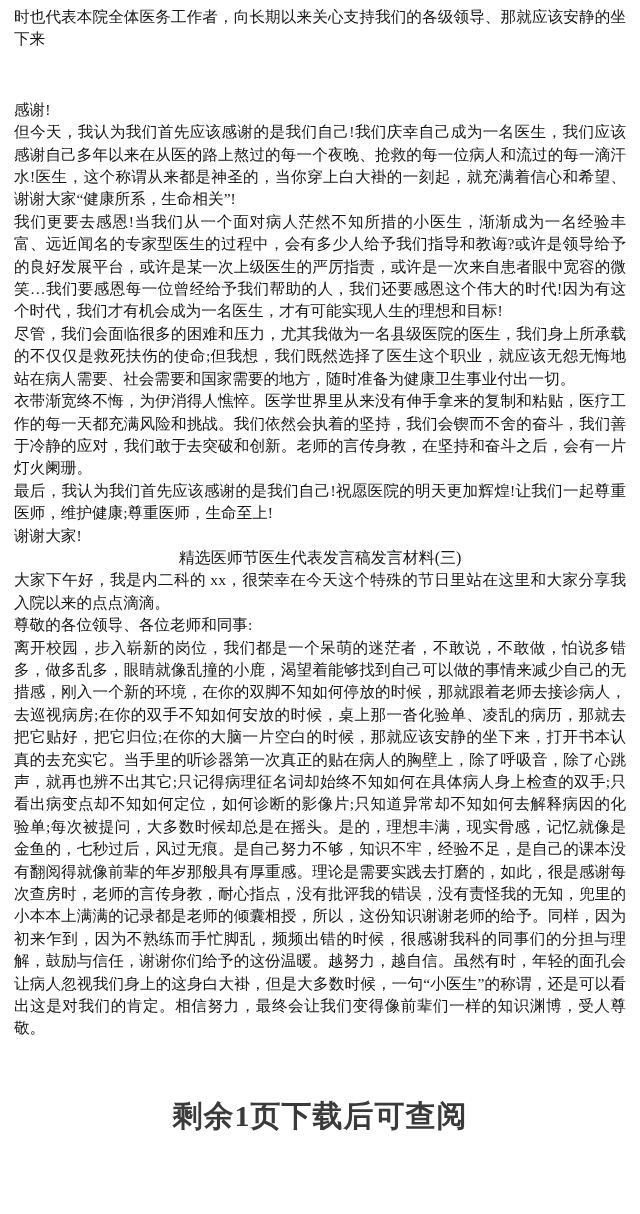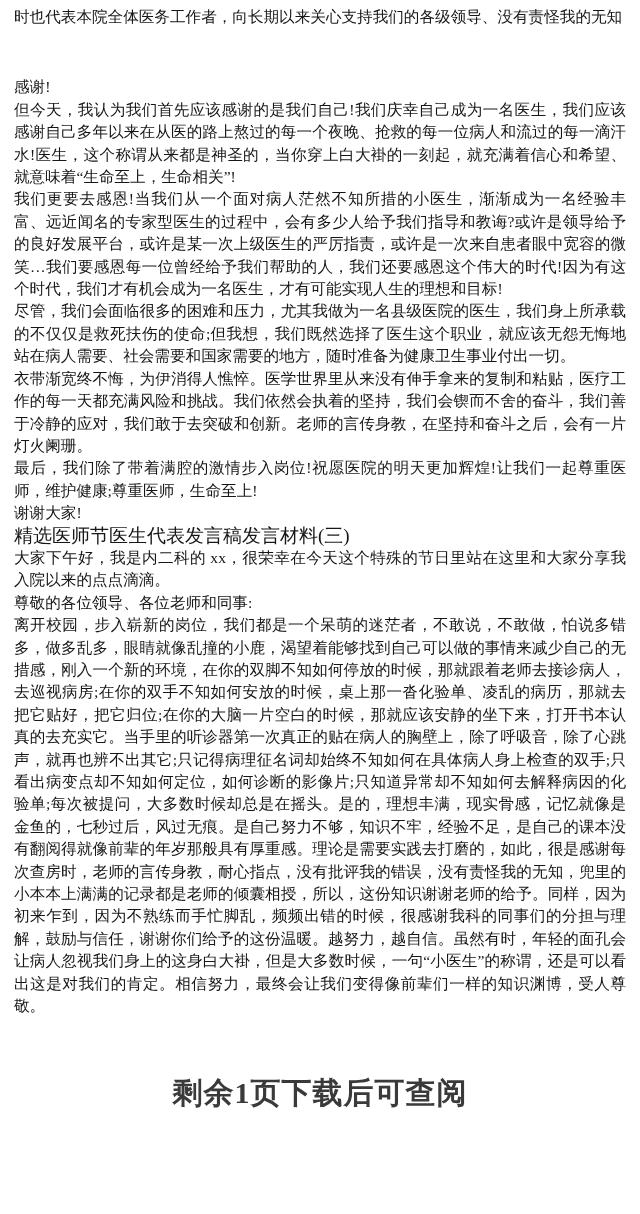--- a/index.html
+++ b/index.html
@@ -16,46 +16,47 @@
     margin: 0;
     font-size: 15.6px;
     line-height: 22.4px;
     text-align: justify;
     text-justify: inter-ideograph;
     word-break: break-all;
   }
   .para-gap-above { margin-top: 48px; }
   .heading {
     margin: 0;
-    font-size: 19px;
+    font-size: 16px;
     line-height: 22.4px;
     font-weight: normal;
+    text-align: center;
   }
   .footer {
     margin-top: 58px;
     text-align: center;
     font-size: 30px;
     line-height: 36px;
     font-weight: 700;
     color: #3a3a3a;
     letter-spacing: 1px;
   }
   .footer .download-hint { }
 </style>
 </head>
 <body>
 
 <div class="page">
-  <p class="para">时也代表本院全体医务工作者，向长期以来关心支持我们的各级领导、没有责怪我的无知</p>
+  <p class="para">时也代表本院全体医务工作者，向长期以来关心支持我们的各级领导、那就应该安静的坐下来</p>
   <p class="para para-gap-above">感谢!</p>
-  <p class="para">但今天，我认为我们首先应该感谢的是我们自己!我们庆幸自己成为一名医生，我们应该感谢自己多年以来在从医的路上熬过的每一个夜晚、抢救的每一位病人和流过的每一滴汗水!医生，这个称谓从来都是神圣的，当你穿上白大褂的一刻起，就充满着信心和希望、就意味着“生命至上，生命相关”!</p>
+  <p class="para">但今天，我认为我们首先应该感谢的是我们自己!我们庆幸自己成为一名医生，我们应该感谢自己多年以来在从医的路上熬过的每一个夜晚、抢救的每一位病人和流过的每一滴汗水!医生，这个称谓从来都是神圣的，当你穿上白大褂的一刻起，就充满着信心和希望、谢谢大家“健康所系，生命相关”!</p>
   <p class="para">我们更要去感恩!当我们从一个面对病人茫然不知所措的小医生，渐渐成为一名经验丰富、远近闻名的专家型医生的过程中，会有多少人给予我们指导和教诲?或许是领导给予的良好发展平台，或许是某一次上级医生的严厉指责，或许是一次来自患者眼中宽容的微笑…我们要感恩每一位曾经给予我们帮助的人，我们还要感恩这个伟大的时代!因为有这个时代，我们才有机会成为一名医生，才有可能实现人生的理想和目标!</p>
   <p class="para">尽管，我们会面临很多的困难和压力，尤其我做为一名县级医院的医生，我们身上所承载的不仅仅是救死扶伤的使命;但我想，我们既然选择了医生这个职业，就应该无怨无悔地站在病人需要、社会需要和国家需要的地方，随时准备为健康卫生事业付出一切。</p>
   <p class="para">衣带渐宽终不悔，为伊消得人憔悴。医学世界里从来没有伸手拿来的复制和粘贴，医疗工作的每一天都充满风险和挑战。我们依然会执着的坚持，我们会锲而不舍的奋斗，我们善于冷静的应对，我们敢于去突破和创新。老师的言传身教，在坚持和奋斗之后，会有一片灯火阑珊。</p>
-  <p class="para">最后，我们除了带着满腔的激情步入岗位!祝愿医院的明天更加辉煌!让我们一起尊重医师，维护健康;尊重医师，生命至上!</p>
+  <p class="para">最后，我认为我们首先应该感谢的是我们自己!祝愿医院的明天更加辉煌!让我们一起尊重医师，维护健康;尊重医师，生命至上!</p>
   <p class="para">谢谢大家!</p>
 
   <h2 class="heading">精选医师节医生代表发言稿发言材料(三)</h2>
 
   <p class="para">大家下午好，我是内二科的 xx，很荣幸在今天这个特殊的节日里站在这里和大家分享我入院以来的点点滴滴。</p>
   <p class="para">尊敬的各位领导、各位老师和同事:</p>
   <p class="para">离开校园，步入崭新的岗位，我们都是一个呆萌的迷茫者，不敢说，不敢做，怕说多错多，做多乱多，眼睛就像乱撞的小鹿，渴望着能够找到自己可以做的事情来减少自己的无措感，刚入一个新的环境，在你的双脚不知如何停放的时候，那就跟着老师去接诊病人，去巡视病房;在你的双手不知如何安放的时候，桌上那一沓化验单、凌乱的病历，那就去把它贴好，把它归位;在你的大脑一片空白的时候，那就应该安静的坐下来，打开书本认真的去充实它。当手里的听诊器第一次真正的贴在病人的胸壁上，除了呼吸音，除了心跳声，就再也辨不出其它;只记得病理征名词却始终不知如何在具体病人身上检查的双手;只看出病变点却不知如何定位，如何诊断的影像片;只知道异常却不知如何去解释病因的化验单;每次被提问，大多数时候却总是在摇头。是的，理想丰满，现实骨感，记忆就像是金鱼的，七秒过后，风过无痕。是自己努力不够，知识不牢，经验不足，是自己的课本没有翻阅得就像前辈的年岁那般具有厚重感。理论是需要实践去打磨的，如此，很是感谢每次查房时，老师的言传身教，耐心指点，没有批评我的错误，没有责怪我的无知，兜里的小本本上满满的记录都是老师的倾囊相授，所以，这份知识谢谢老师的给予。同样，因为初来乍到，因为不熟练而手忙脚乱，频频出错的时候，很感谢我科的同事们的分担与理解，鼓励与信任，谢谢你们给予的这份温暖。越努力，越自信。虽然有时，年轻的面孔会让病人忽视我们身上的这身白大褂，但是大多数时候，一句“小医生”的称谓，还是可以看出这是对我们的肯定。相信努力，最终会让我们变得像前辈们一样的知识渊博，受人尊敬。</p>
 
   <div class="footer">
     <span>剩余1页</span><span class="download-hint">下载后可查阅</span>

